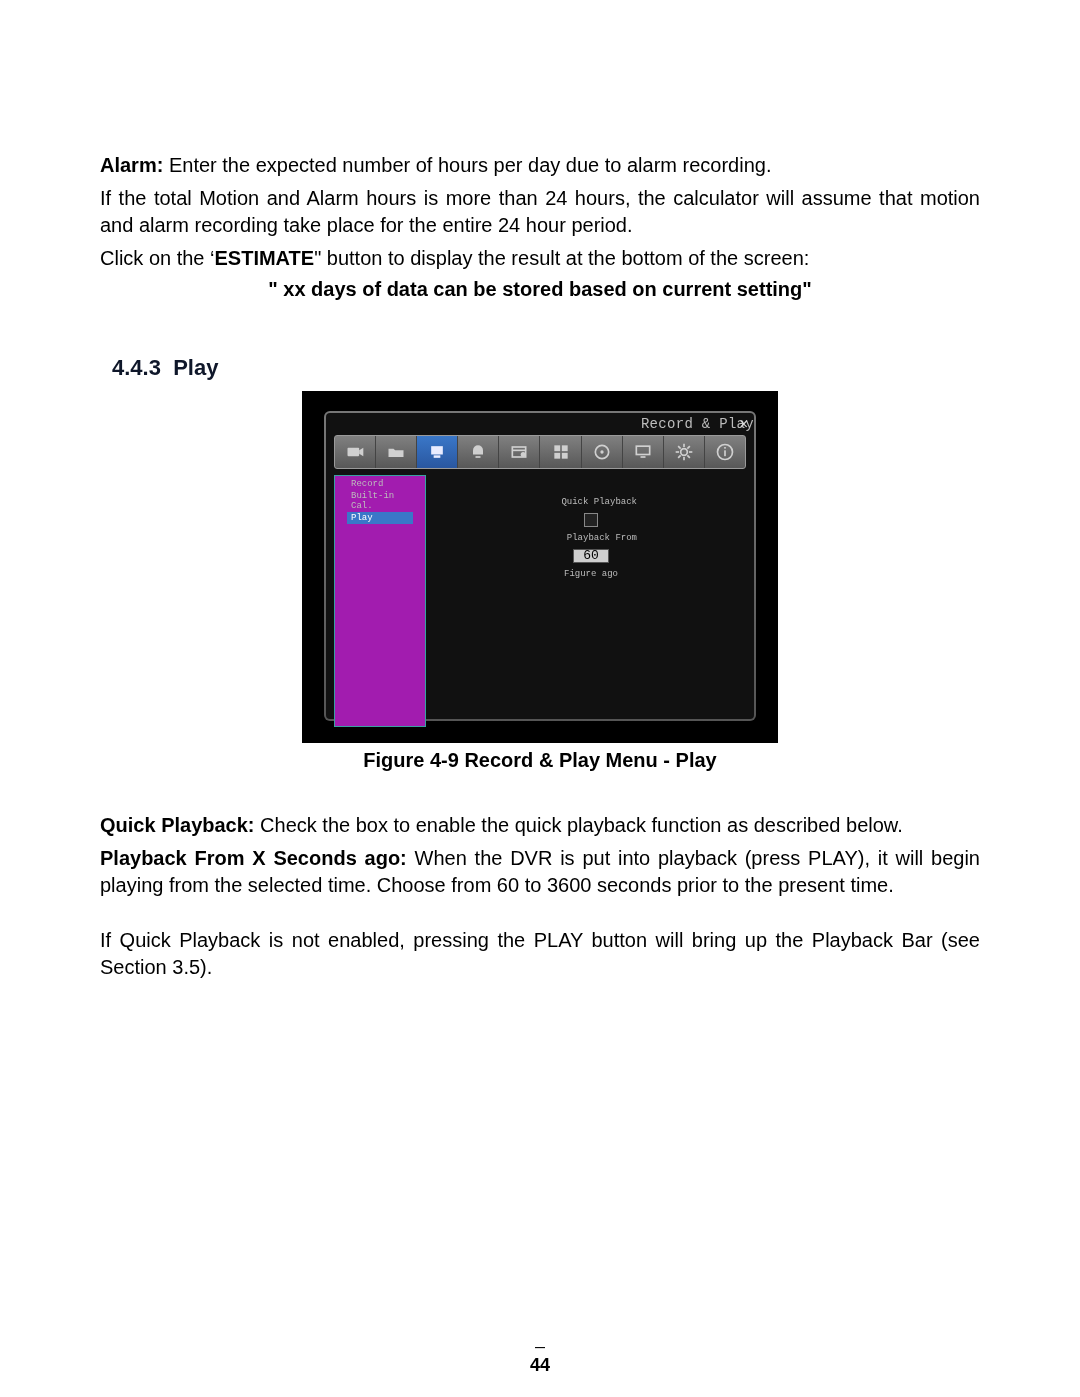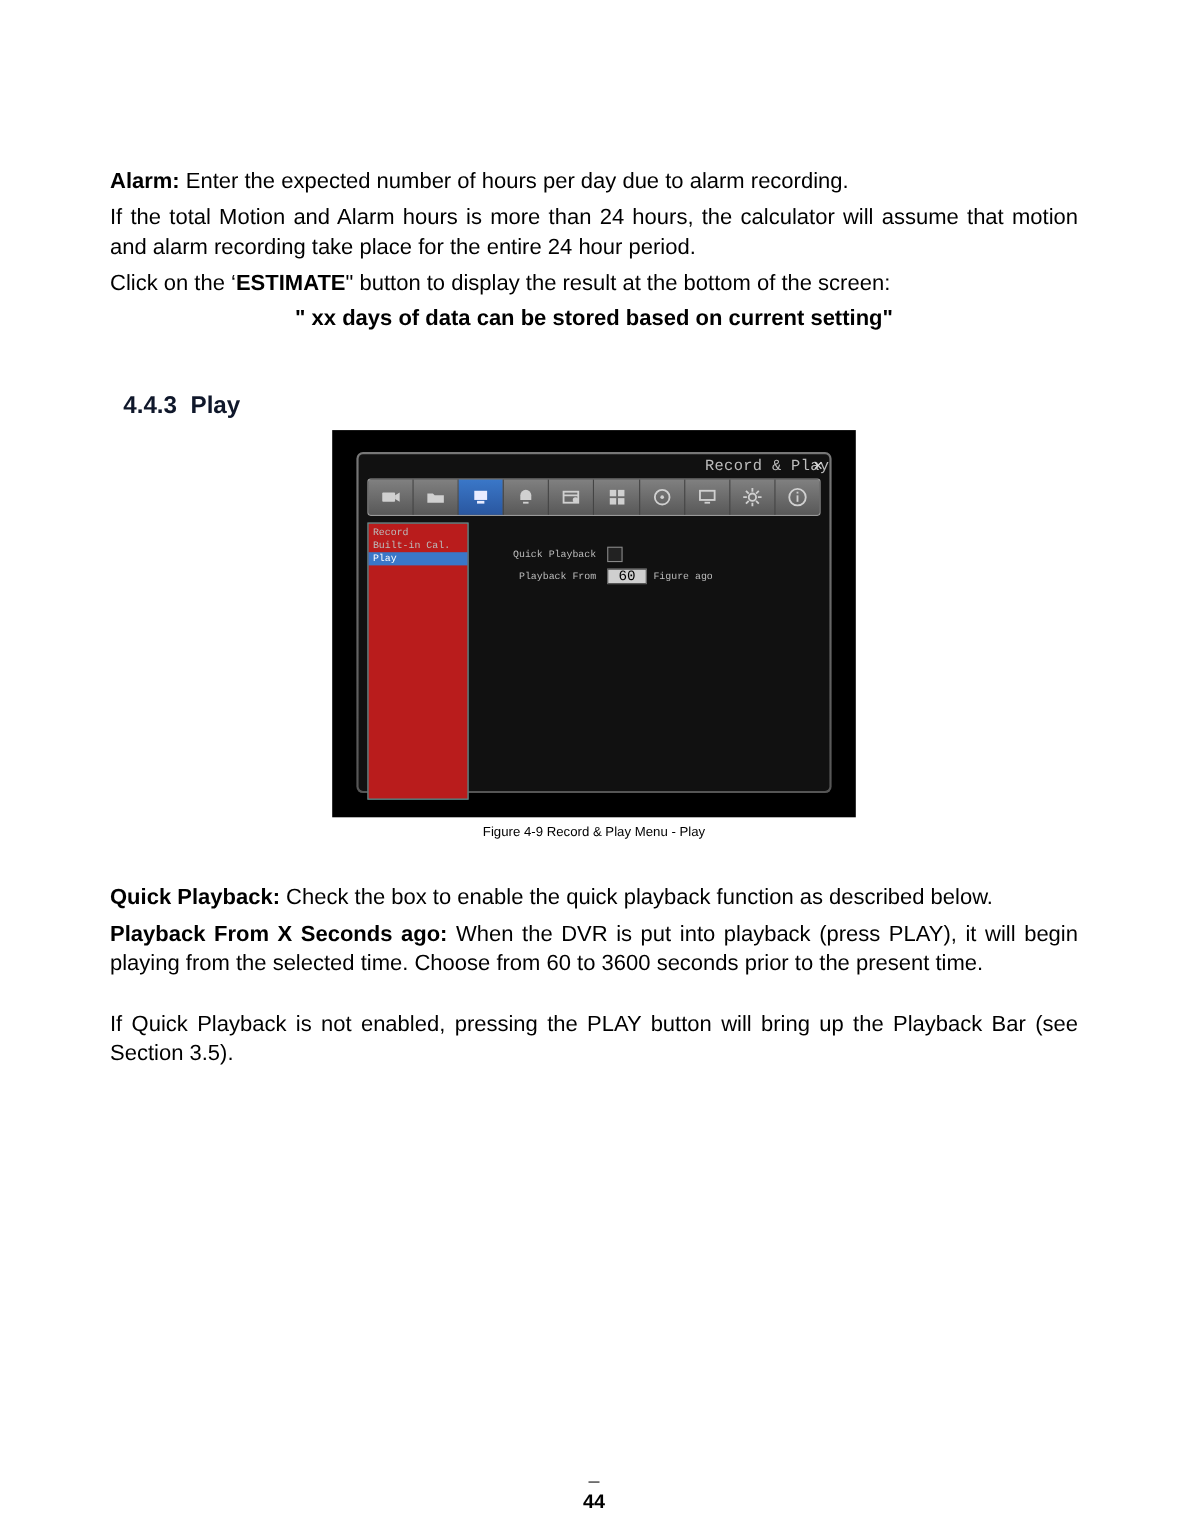--- a/index.html
+++ b/index.html
@@ -106,65 +106,67 @@
     background: linear-gradient(#3a77c8,#2a57a0);
   }
   .body-row {
     display: flex;
     margin: 6px 8px 8px 8px;
     height: 252px;
   }
   .side {
     width: 92px;
     border: 1px solid #3aa0a0;
-    background: #b91c1c;
+    background: #a21caf;
     box-sizing: border-box;
-    padding: 2px 0;
+    padding: 2px 12px;
   }
   .side-item {
     padding: 1px 4px;
     color: #bcbcbc;
   }
   .side-item.sel {
     background: #3a77c8;
     color: #fff;
   }
   .main {
     flex: 1;
     padding: 22px 10px 10px 20px;
     color: #bcbcbc;
   }
   .row-f {
     display: flex;
     align-items: center;
     margin-bottom: 6px;
     font-size: 9px;
     gap: 6px;
+    flex-direction: column;
   }
   .row-f .lbl { min-width: 96px; text-align: right; padding-right: 4px; }
   .chk {
     width: 12px;
     height: 12px;
     border: 1px solid #888;
     background: #222;
   }
   .numbox {
     width: 34px;
     height: 12px;
     background: #cfcfcf;
     color: #000;
     font-size: 13px;
     line-height: 12px;
     text-align: center;
     border: 1px solid #555;
   }
   .caption {
     text-align: center;
-    font-size: 12px;
+    font-size: 20px;
     margin: 6px 0 40px 0;
+    font-weight: bold;
   }
   .page-num {
     position: absolute;
     bottom: 16px;
     left: 0;
     right: 0;
     text-align: center;
     font-size: 18px;
     font-weight: bold;
   }

